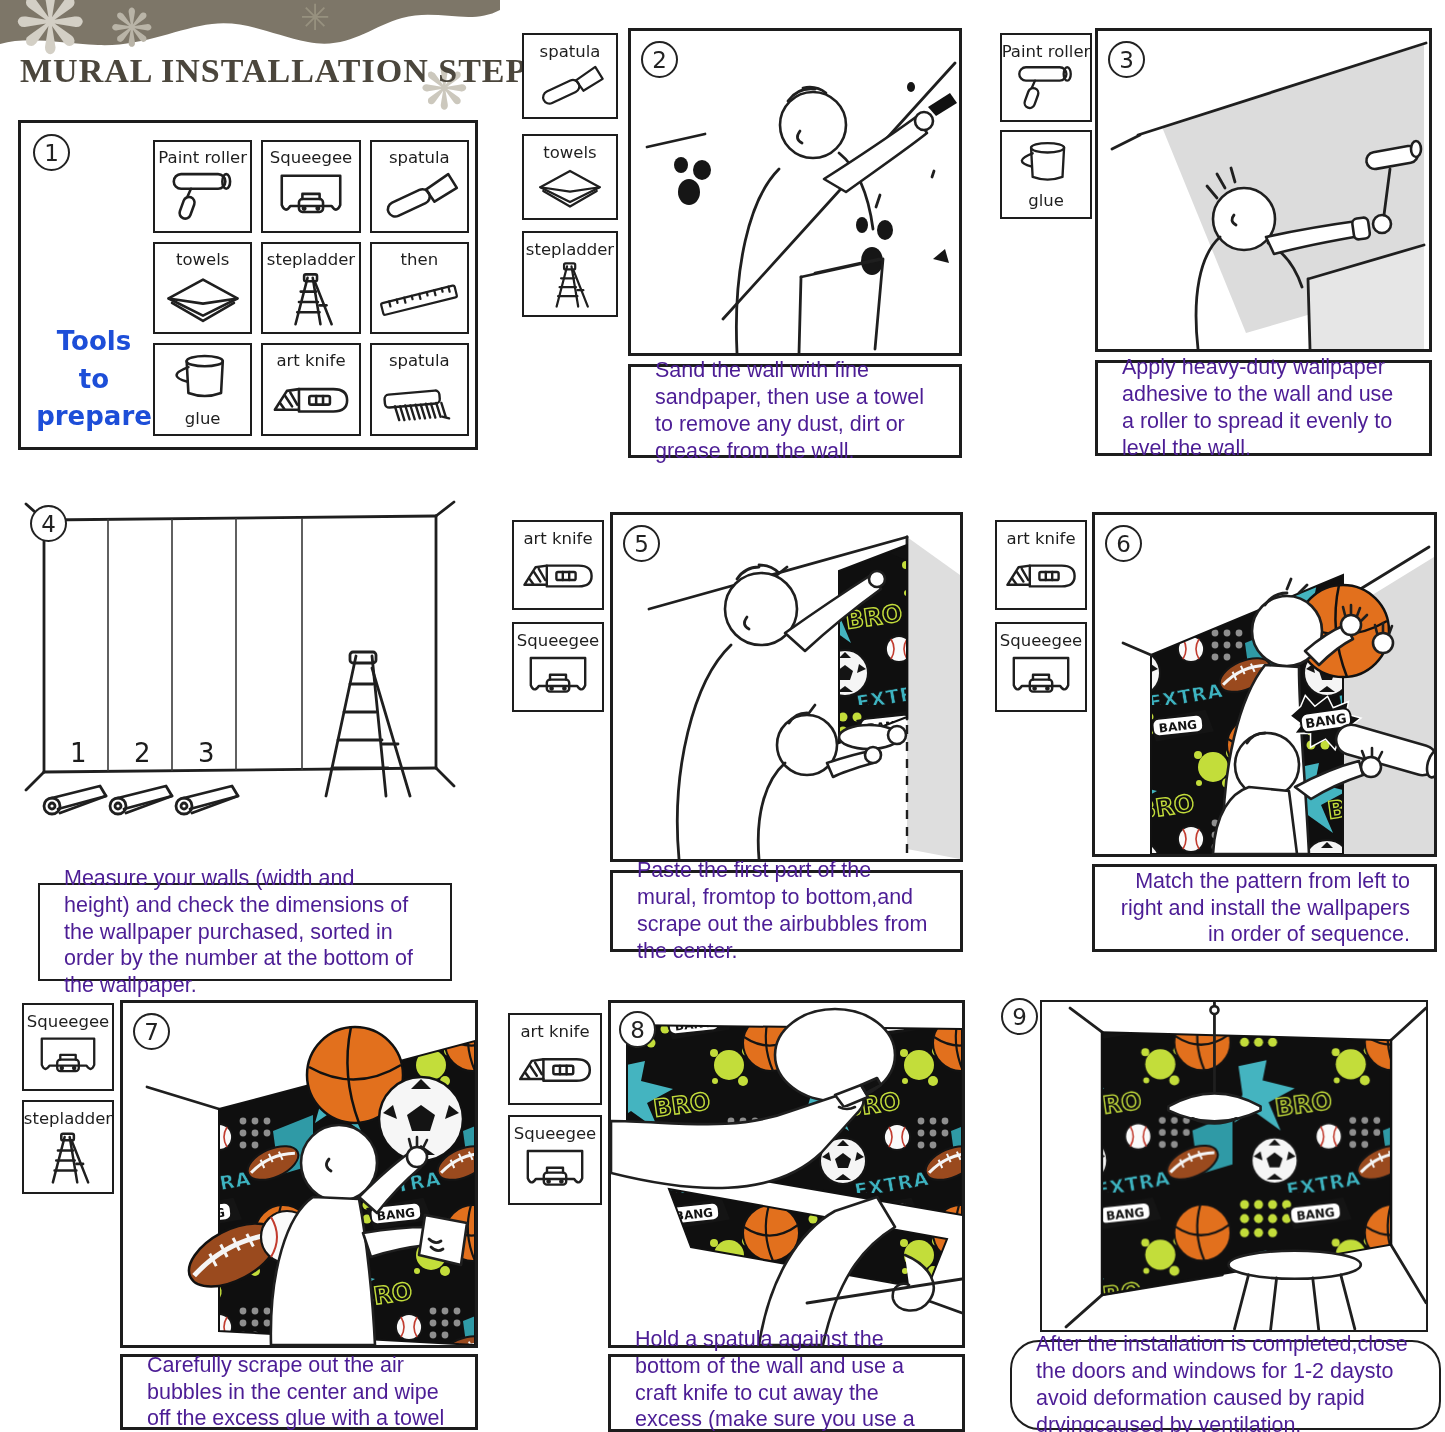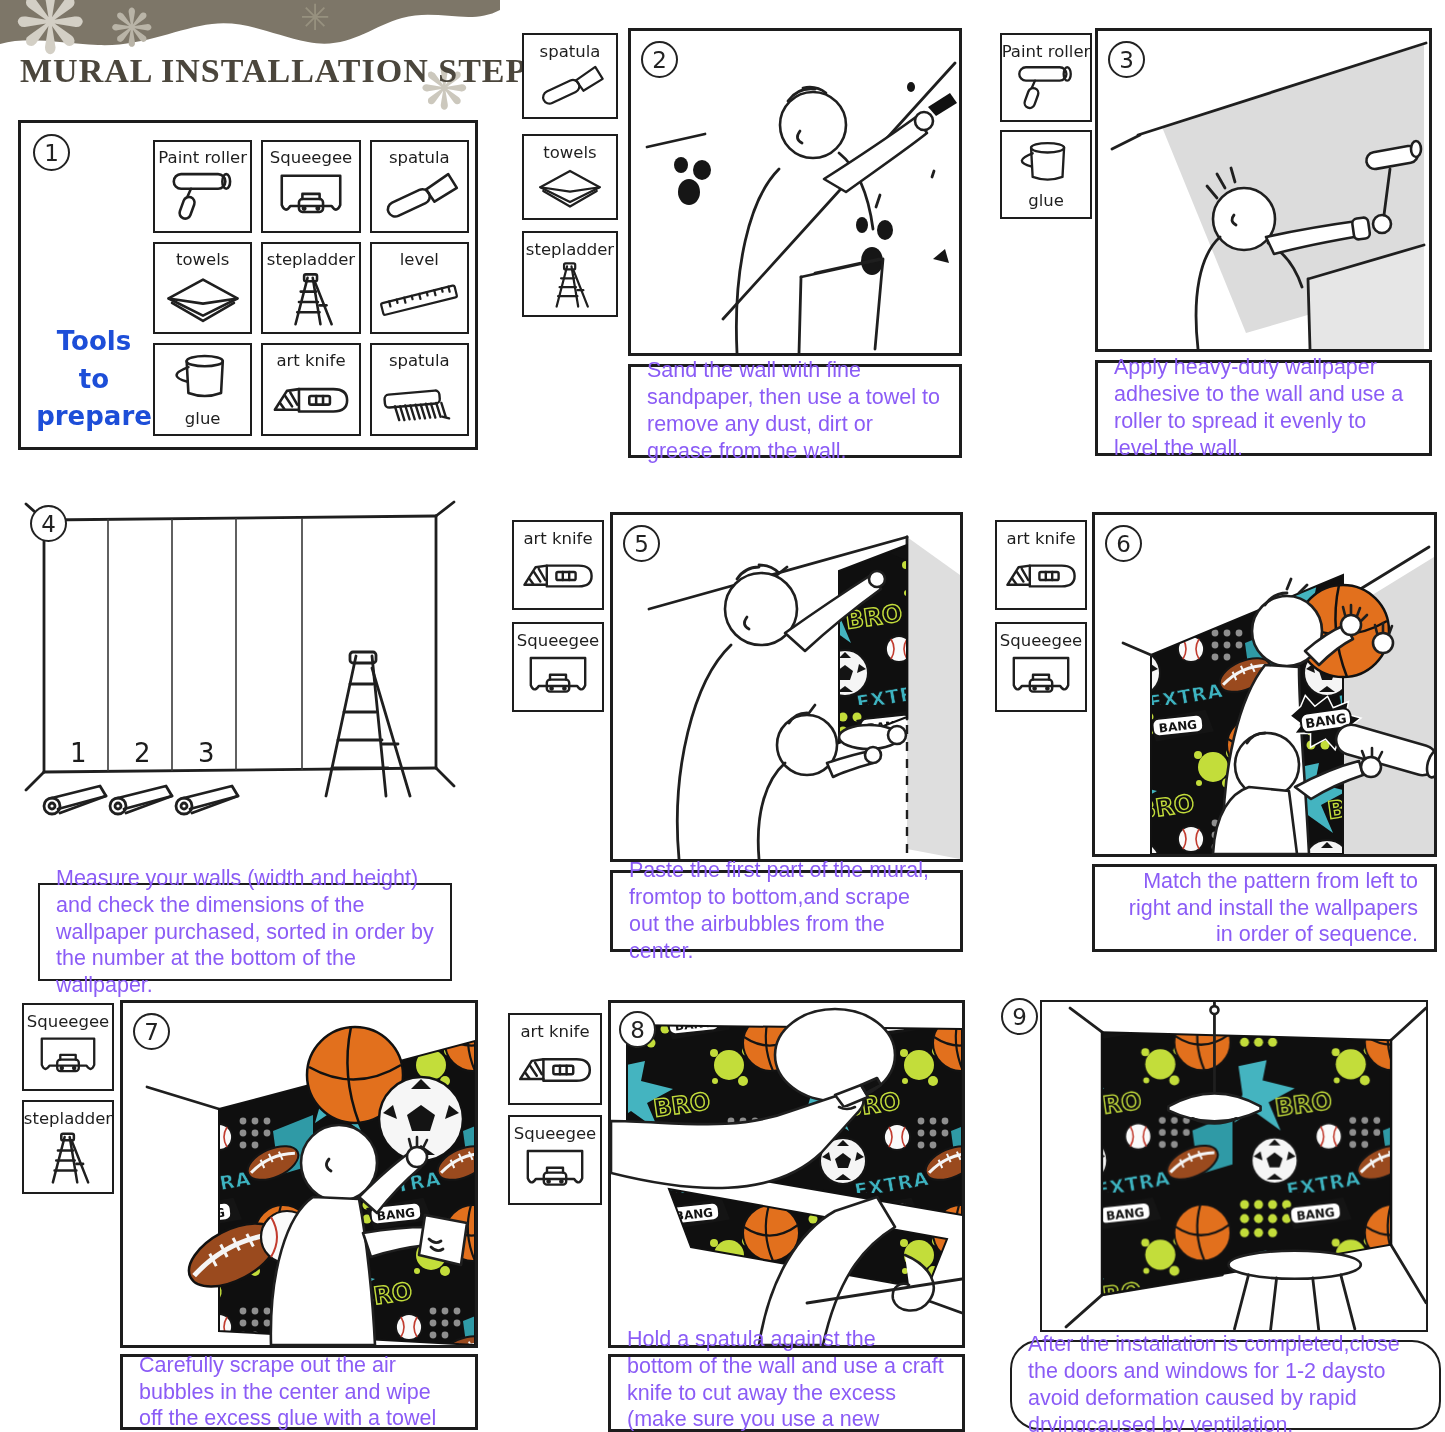--- a/index.html
+++ b/index.html
@@ -11,21 +11,21 @@
   .banner { position:absolute; left:0; top:0; width:500px; height:130px; }
   .banner-wave { position:absolute; left:0; top:0; width:500px; height:70px; }
   .flower { position:absolute; font-family:"DejaVu Sans", sans-serif; line-height:1; user-select:none; }
   .banner-title { position:absolute; left:20px; top:52px; width:455px; text-align:center;
     font-family:"Liberation Serif", serif; font-weight:bold; font-size:34px;
     letter-spacing:1px; color:#4b463c; white-space:nowrap; }
 
   
   .box { position:absolute; border:3px solid #1d1d1d; background:#fff; }
   .caption { position:absolute; border:3px solid #1d1d1d; background:#fff; display:flex; align-items:center; }
-  .caption p { font-size:21.5px; line-height:1.25; color:#8b5cf6; padding:10px 16px; }
+  .caption p { font-size:21.5px; line-height:1.25; color:#4c1d95; padding:10px 24px; }
   .num { position:absolute; width:37px; height:37px; border:2.5px solid #222; border-radius:50%;
     display:flex; align-items:center; justify-content:center;
     font-size:23px; color:#222; background:#fff; z-index:6; font-family:"DejaVu Sans",sans-serif; }
 
   
   .toolbox { position:absolute; border:2.5px solid #1d1d1d; background:#fff;
     display:flex; flex-direction:column; align-items:center; padding:7px 3px 4px; }
   .toolbox.label-bottom { flex-direction:column-reverse; padding:4px 3px 7px; }
   .toolbox .lbl { font-size:16.5px; color:#1e1e1e; white-space:nowrap; font-family:"DejaVu Sans",sans-serif; }
   .toolbox .ticon { width:84px; flex:1; min-height:0; }
@@ -230,21 +230,21 @@
               <use href="#sym-towels"></use>
             </svg>
         </div>
         <div class="cell">
           <div class="lbl">stepladder</div>
           <svg class="ticon" viewBox="0 0 100 70">
               <use href="#sym-stepladder"></use>
             </svg>
         </div>
         <div class="cell">
-          <div class="lbl">level</div>
+          <div class="lbl">then</div>
           <svg class="ticon" viewBox="0 0 100 70">
               <use href="#sym-ruler"></use>
             </svg>
         </div>
         <div class="cell label-bottom">
           <div class="lbl">glue</div>
           <svg class="ticon" viewBox="0 0 100 70">
               <use href="#sym-glue"></use>
             </svg>
         </div>

